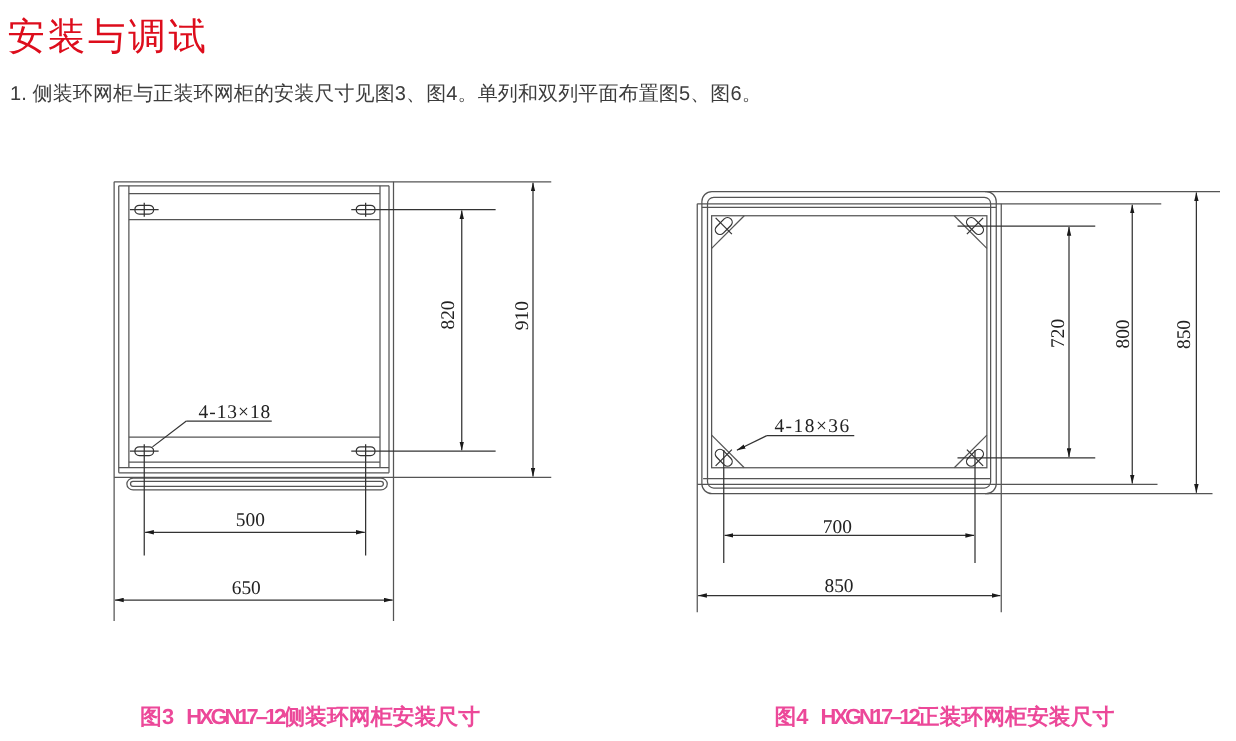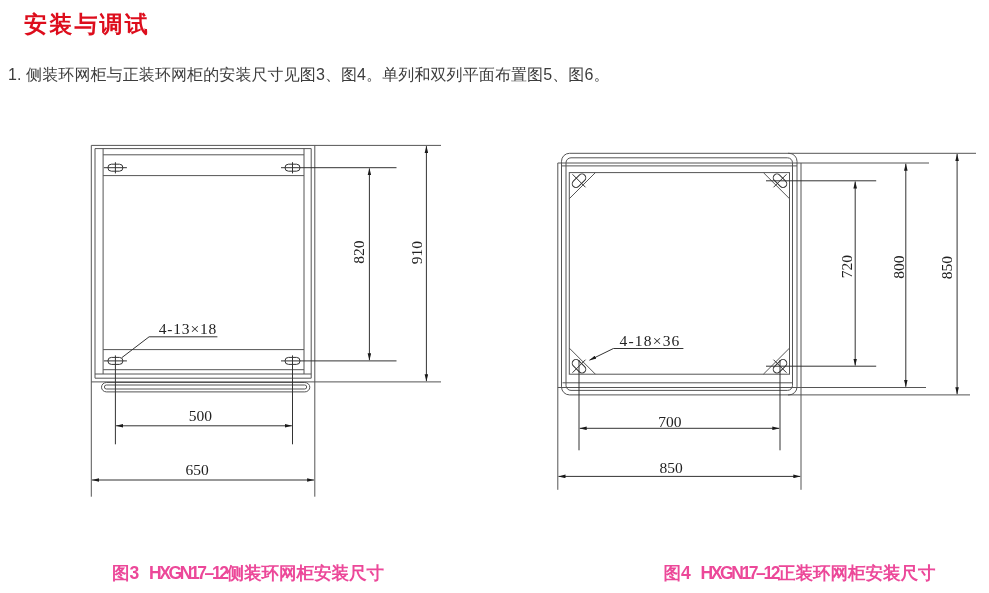--- a/index.html
+++ b/index.html
@@ -1,18 +1,18 @@
 <!DOCTYPE html>
 <html><head>
 <meta charset="utf-8">
 <style>
   html,body{margin:0;padding:0;background:#fff;}
   #page{position:relative;width:989px;height:593px;background:#fff;overflow:hidden;
         font-family:"Liberation Sans",sans-serif;}
-  .ttl{position:absolute;left:24px;top:9px;font-size:23px;font-weight:bold;
+  .ttl{position:absolute;left:6px;top:9px;font-size:30px;font-weight:normal;
        color:#dd0d1c;letter-spacing:2.2px;}
   .body-text{position:absolute;left:8px;top:65px;font-size:16px;color:#3c3c3c;
        letter-spacing:0.1px;}
   .cap{position:absolute;font-size:17.5px;font-weight:bold;color:#ec4899;letter-spacing:0px;}
   .lat{letter-spacing:-2.4px;}
   svg{position:absolute;left:0;top:0;}
   svg text{font-family:"Liberation Serif",serif;font-size:15.5px;fill:#222;}
 </style>
 </head>
 <body>
@@ -186,14 +186,14 @@
 <text x="669.9" y="426.5" text-anchor="middle">700</text>
 
 <text x="671.2" y="473.4" text-anchor="middle">850</text>
 
 <text x="619.5" y="345.8" font-size="16.5" letter-spacing="1.2">4-18×36</text>
 </g>
 </svg>
 
 <div class="cap" style="left:112px;top:561px;">图3&nbsp; <span class="lat">HXGN17–12</span>侧装环网柜安装尺寸</div>
 
-<div class="cap" style="left:619.5px;top:561px;margin-left:44px;">图4&nbsp; <span class="lat">HXGN17–12</span>正装环网柜安装尺寸</div>
+<div class="cap" style="left:619.5px;top:561px;">图4&nbsp; <span class="lat">HXGN17–12</span>正装环网柜安装尺寸</div>
 </div>
 
 </body></html>

